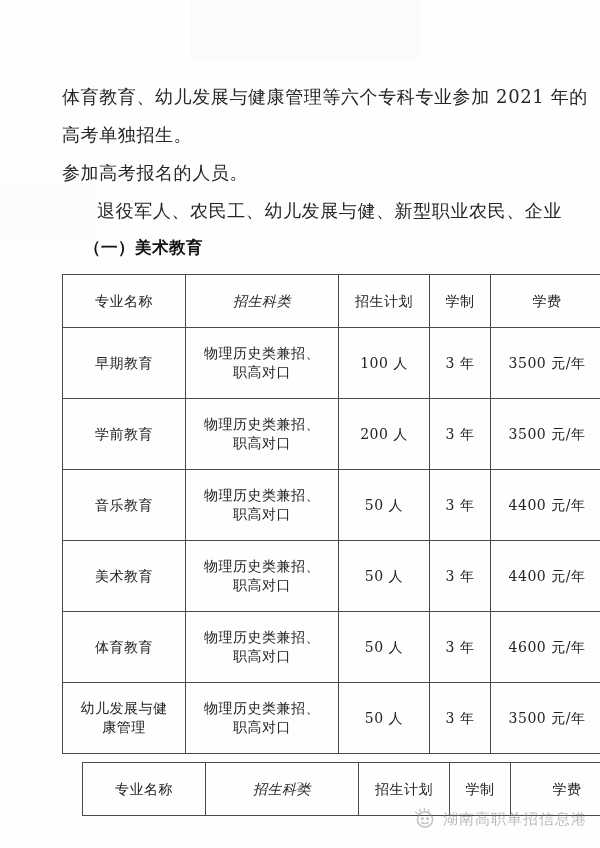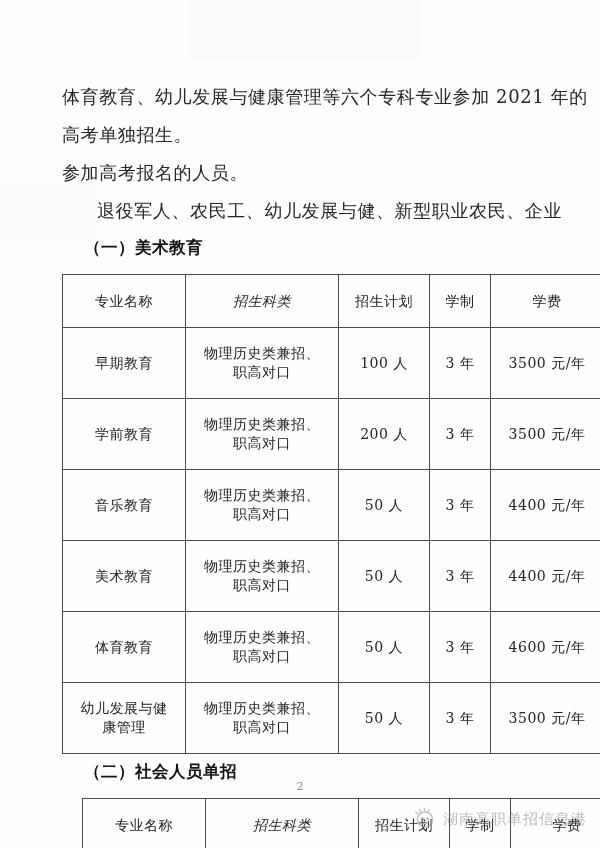--- a/index.html
+++ b/index.html
@@ -251,21 +251,20 @@
               <div>职高对口</div>
             </td>
             <td>50 人</td>
             <td>3 年</td>
             <td>3500 元/年</td>
           </tr>
         </tbody>
       </table>
     </div>
 
-    <h3 class="sub-heading">（二）社会人员单招</h3>
 
     <div class="table-wrap narrow">
       <table class="plan-table narrow">
         <thead>
           <tr>
             <th class="col-major">专业名称</th>
             <th class="col-subject">招生科类</th>
             <th class="col-plan">招生计划</th>
             <th class="col-years">学制</th>
             <th class="col-fee">学费</th>

